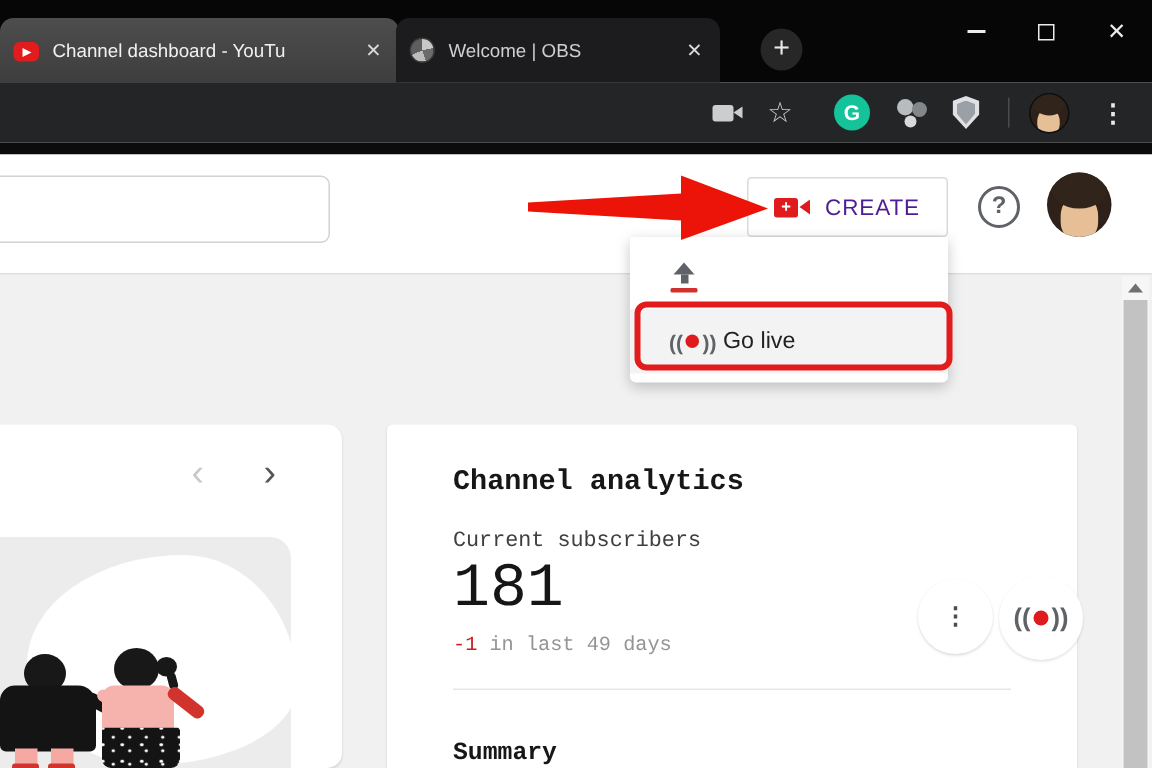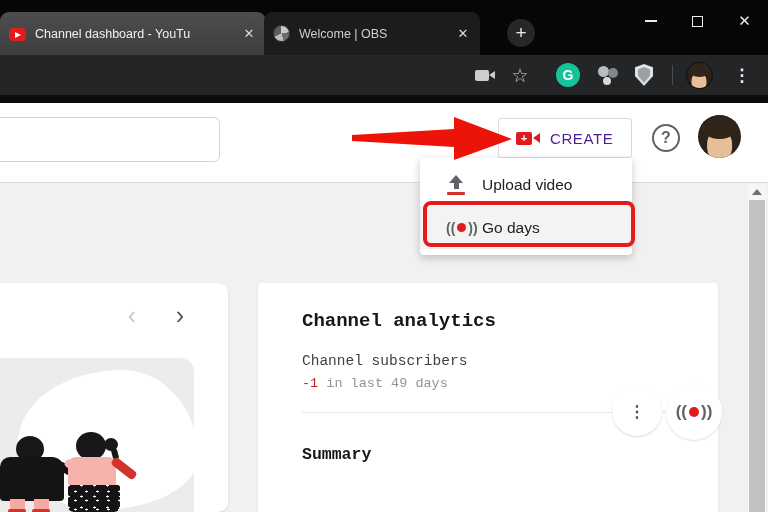--- a/index.html
+++ b/index.html
@@ -255,45 +255,45 @@
         <div id="p2-pony2"></div>
         <div id="p2-arm-l"></div>
         <div id="p2-torso"></div>
         <div id="p2-arm-r"></div>
         <div id="p2-skirt"></div>
       </div>
     </div>
 
     <div id="analytics-card">
       <div id="analytics-title">Channel analytics</div>
-      <div id="subs-label">Channel subscribers</div>
+      <div id="subs-label">Current subscribers</div>
+      <div id="subs-count">181</div>
       <div id="subs-delta"><span class="delta-neg">-1</span><span> in last 49 days</span></div>
       <div id="analytics-divider"></div>
       <div id="summary-title">Summary</div>
     </div>
   </div>
 
   <div id="dropdown">
     <div class="menu-item">
       <span class="mi-icon">
         <span class="upload-icon">
           <span class="u-tri"></span>
             <span class="u-stem"></span>
             <span class="u-bar"></span>
         </span>
       </span>
-      <span class="mi-label">Upload video</span>
     </div>
     <div class="menu-item highlight">
       <span class="mi-icon">
         <span class="broadcast broadcast-sm">
           <span>((</span>
             <span class="dot"></span>
             <span>))</span>
         </span>
       </span>
-      <span class="mi-label">Go days</span>
+      <span class="mi-label">Go live</span>
     </div>
   </div>
 
   <div id="redbox"></div>
 
 </div>
 
 </body></html>

